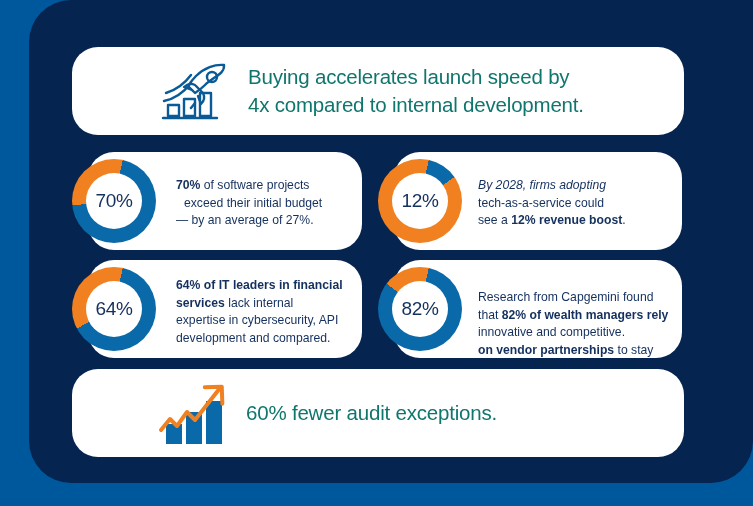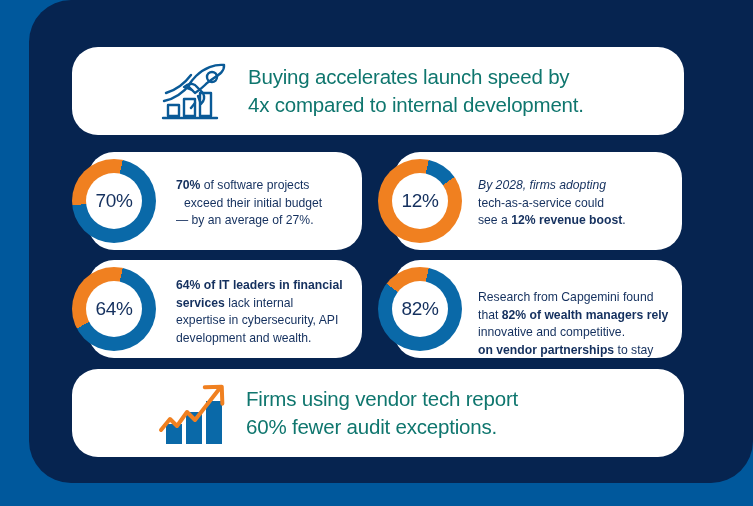--- a/index.html
+++ b/index.html
@@ -158,21 +158,21 @@
     <div class="donut-hole">
       <span class="donut-label">12%</span>
     </div>
   </div>
 
   <div class="card stat-card" style="left:88px; top:260px; width:274px;">
     <div class="stat-text" style="left:88px; top:17px; width:185px;">
         <span style="display: block; white-space: nowrap;"><b>64% of IT leaders in financial</b></span>
         <span style="display: block; white-space: nowrap;"><b>services</b><span> lack internal</span></span>
         <span style="display: block; white-space: nowrap;"><span>expertise in cybersecurity, API</span></span>
-        <span style="display: block; white-space: nowrap;"><span>development and wealth.</span></span>
+        <span style="display: block; white-space: nowrap;"><span>development and compared.</span></span>
       </div>
   </div>
   <div class="donut" style="left: 72px; top: 267px; background: conic-gradient(from 12deg, rgb(10, 105, 168) 0deg, rgb(10, 105, 168) 230.4deg, rgb(240, 128, 32) 230.4deg, rgb(240, 128, 32) 360deg);">
     <div class="donut-hole">
       <span class="donut-label">64%</span>
     </div>
   </div>
 
   <div class="card stat-card" style="left:394px; top:260px; width:288px;">
     <div class="stat-text" style="left:84px; top:17px; width:200px;margin-top:12px;">
@@ -192,17 +192,16 @@
     <span class="icon-wrap">
       <svg class="bar-icon" width="70" height="66" viewBox="0 0 70 66" fill="none">
         <rect x="8" y="44" width="16" height="20" fill="#0a69a8"></rect>
         <rect x="28" y="32" width="16" height="32" fill="#0a69a8"></rect>
         <rect x="48" y="21" width="16" height="43" fill="#0a69a8"></rect>
         <path d="M3 50l9-11 7 7 10-14 8 8L62 8" stroke="#f08020" stroke-width="4" stroke-linecap="round" stroke-linejoin="round" fill="none"></path>
         <path d="M47 7h17v17" stroke="#f08020" stroke-width="4" stroke-linecap="round" stroke-linejoin="round" fill="none" transform="rotate(-2 55 14)"></path>
       </svg>
     </span>
     <div class="wide-text">
-      <span class="line">Firms using vendor tech report</span>
       <span class="line">60% fewer audit exceptions.</span>
     </div>
   </div>
 </div>
 
 </body></html>

